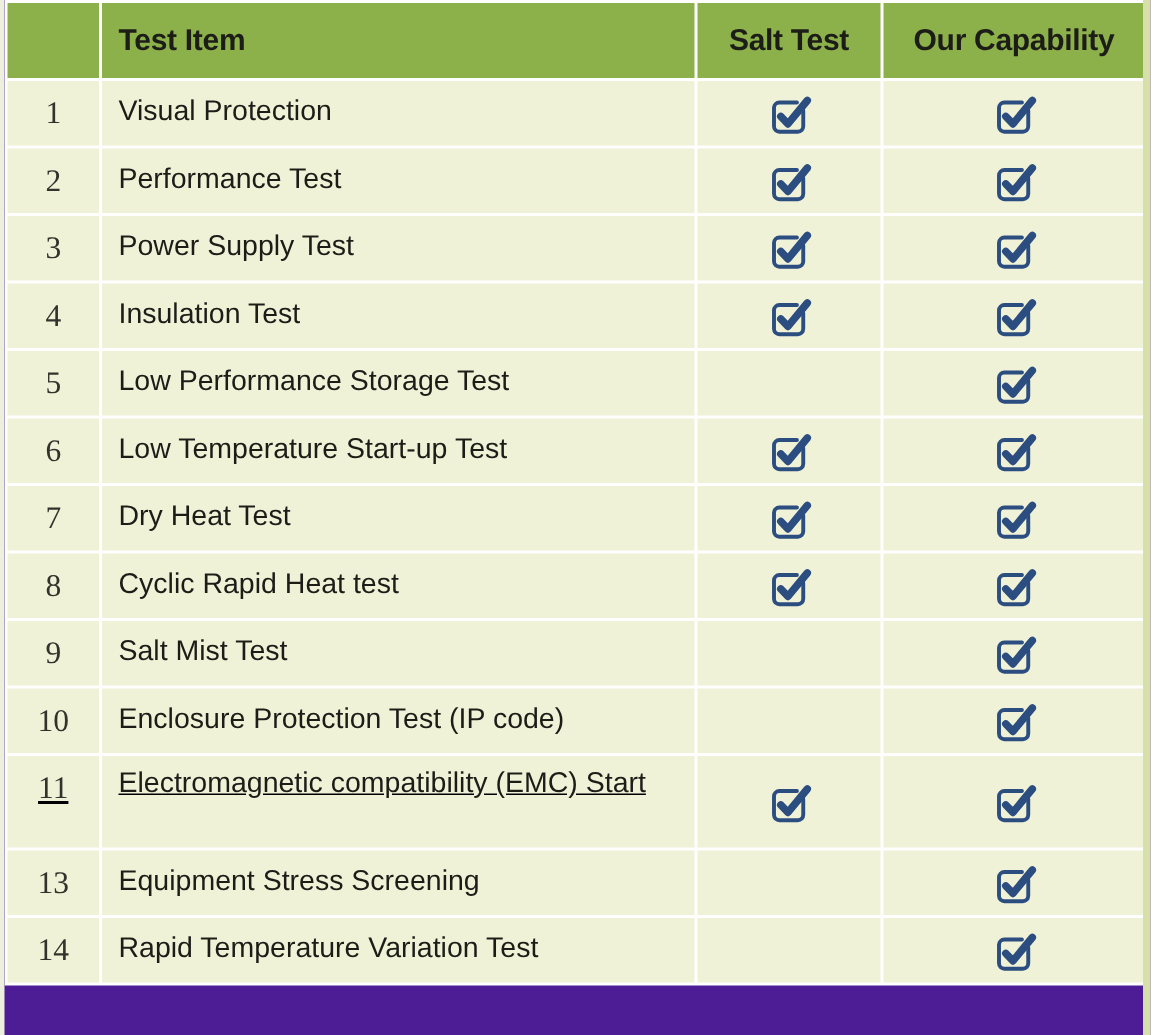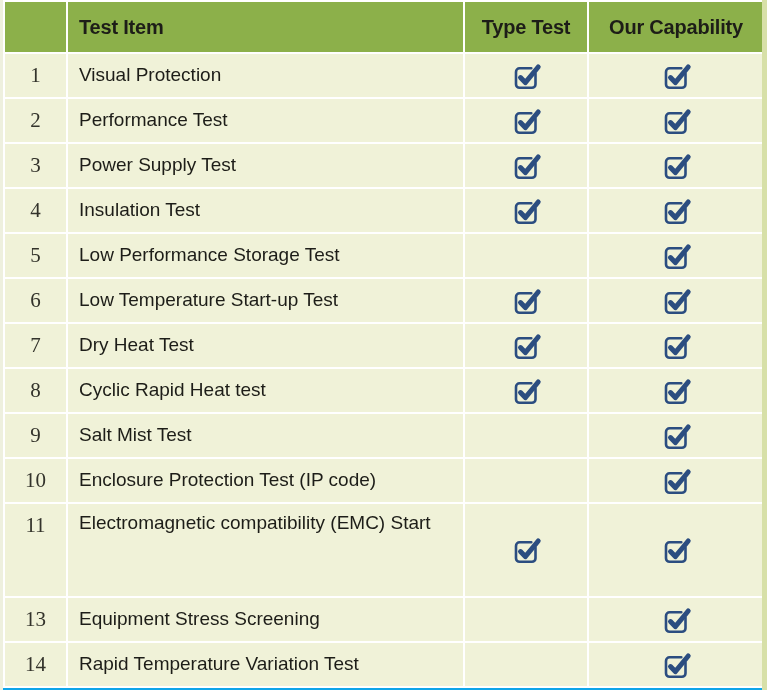--- a/index.html
+++ b/index.html
@@ -13,21 +13,21 @@
     background: #ffffff;
     font-family: "Liberation Sans", sans-serif;
   }
 
   
   #page-frame {
     position: relative;
     width: 767px;
     height: 690px;
     box-sizing: border-box;
-    background: #0ea5e9;
+    background: #4c1d95;
     border-left: 3px solid #eef0de;
     border-right: 5px solid #d7e0a8;
     overflow: hidden;
   }
 
   table.capability-table {
     border-collapse: separate;
     border-spacing: 2px 2px;
     width: 100%;
     margin: 0;
@@ -78,21 +78,21 @@
     padding-left: 11px;
     padding-right: 6px;
     line-height: 1.38;
     padding-top: 2px;
     padding-bottom: 2px;
   }
   td.mark {
     text-align: center;
   }
   tbody tr { height: 43px; }
-  tbody tr.tall { height: 92px; }
+  tbody tr.tall { height: 61px; text-decoration: underline; }
 
   
   tr.tall td.num { vertical-align: top; padding-top: 9px; }
   tr.tall td.item { vertical-align: top; padding-top: 6px; }
   tr.tall td.mark { vertical-align: middle; }
 
   
   .chk {
     display: inline-block;
     width: 32px;
@@ -111,21 +111,21 @@
     <colgroup>
       <col class="c-num">
       <col class="c-item">
       <col class="c-type">
       <col class="c-cap">
     </colgroup>
     <thead>
       <tr>
         <th class="h-num"></th>
         <th class="h-item">Test Item</th>
-        <th class="h-type">Type Test</th>
+        <th class="h-type">Salt Test</th>
         <th class="h-cap">Our Capability</th>
       </tr>
     </thead>
     <tbody id="table-body">
         <tr>
           <td class="num">1</td>
           <td class="item">Visual Protection</td>
           <td class="mark"><span class="chk"><svg width="32" height="32" viewBox="0 0 32 32" xmlns="http://www.w3.org/2000/svg">
                 <path d="M25.5 13.6 L25.5 24.2 A3.6 3.6 0 0 1 21.9 27.8 L9.6 27.8 A3.6 3.6 0 0 1 6 24.2 L6 11.9 A3.6 3.6 0 0 1 9.6 8.3 L21.3 8.3" fill="none" stroke="#2b4d80" stroke-width="2.6" stroke-linecap="round" stroke-linejoin="round"></path>
                 <path d="M10.5 17.6 L15.3 22.6 L28.2 7.0" fill="none" stroke="#2b4d80" stroke-width="5.0" stroke-linecap="round" stroke-linejoin="round"></path>

